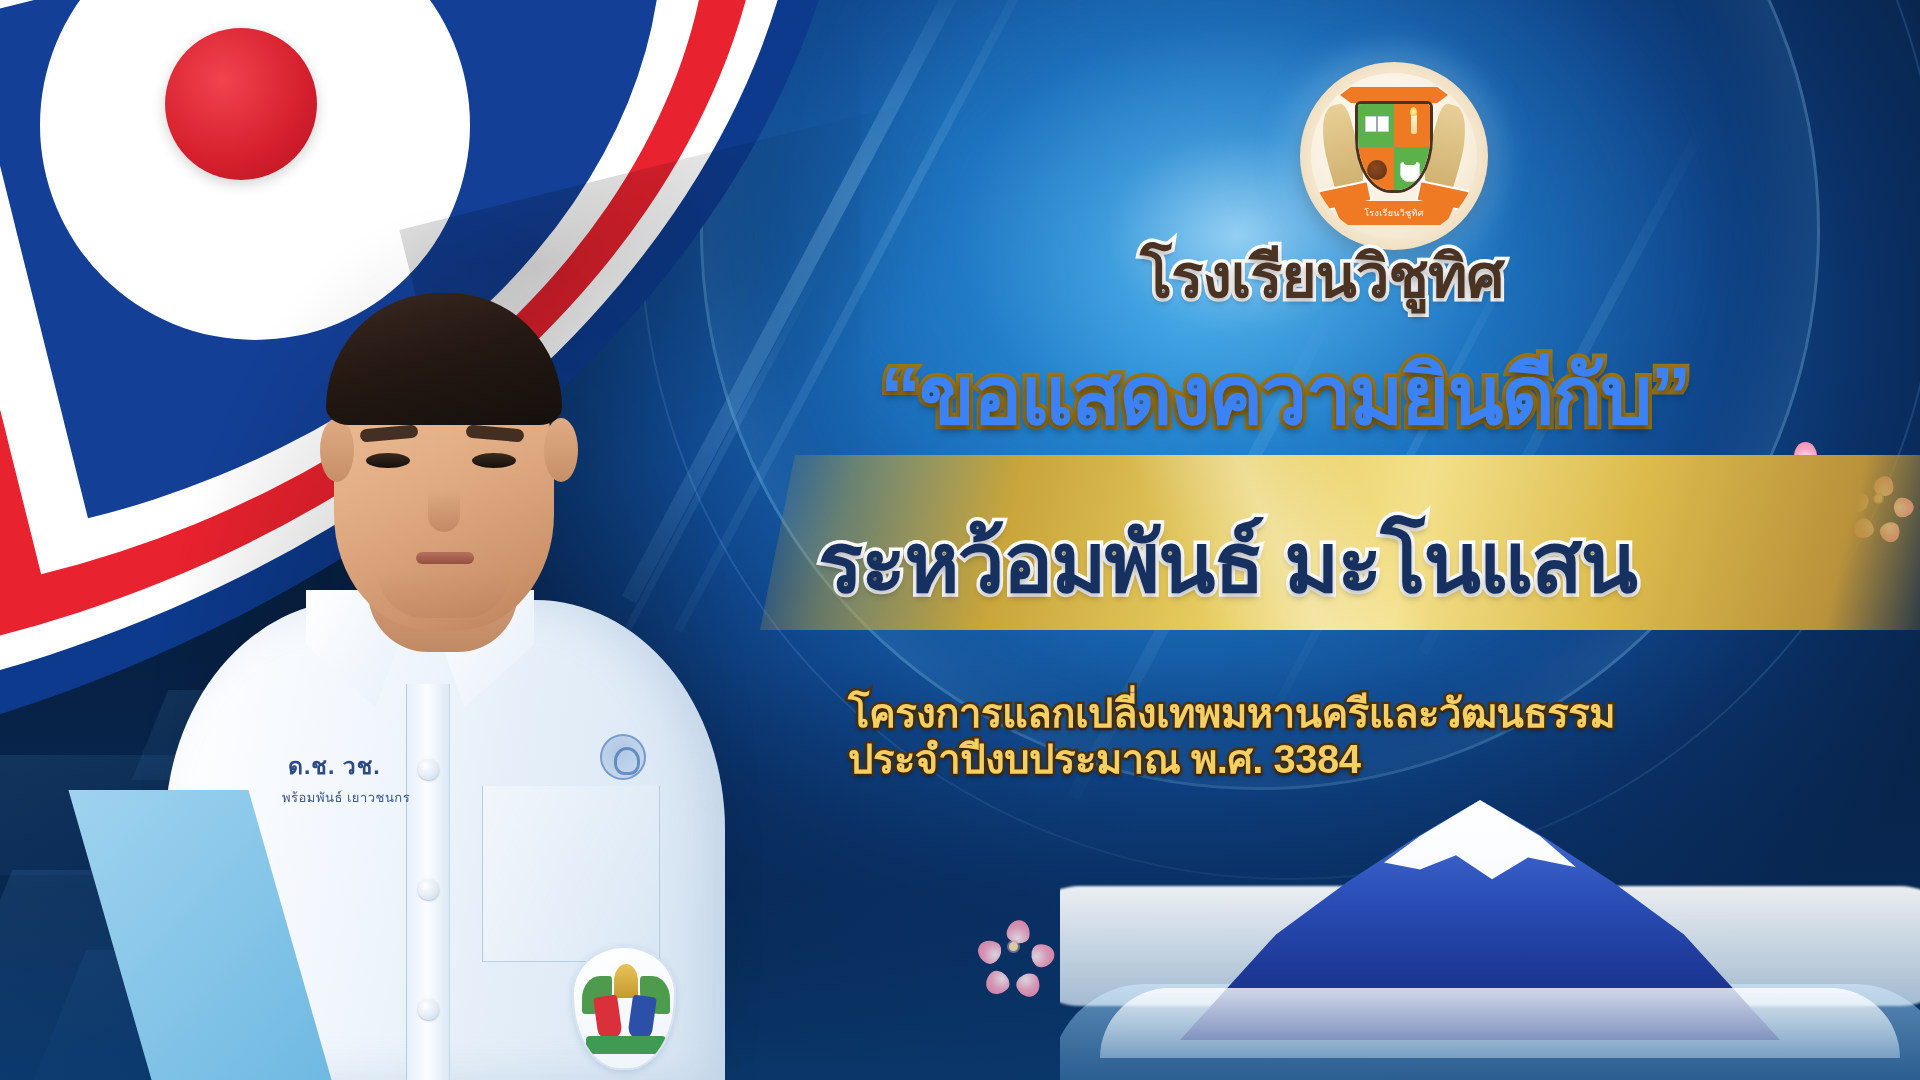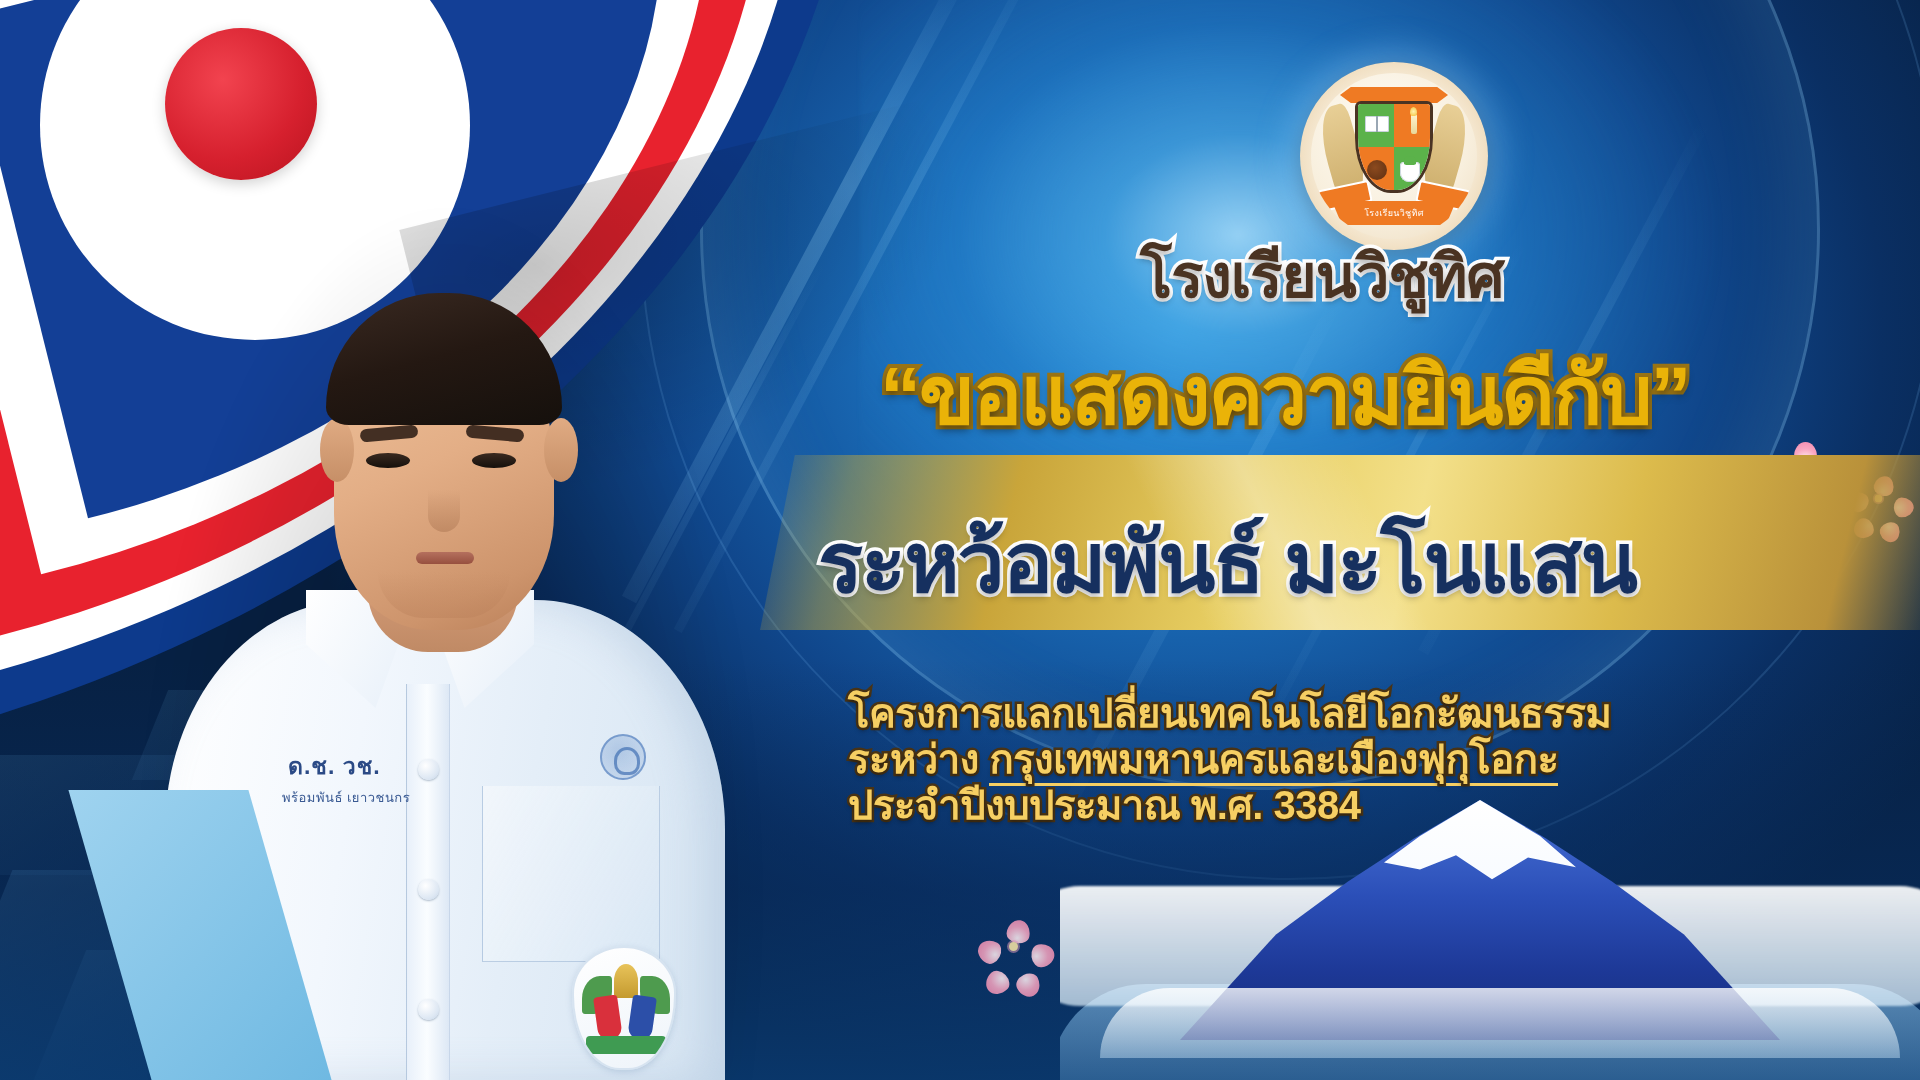--- a/index.html
+++ b/index.html
@@ -301,21 +301,21 @@
     position:absolute; left:1140px; top:228px;
     font-size:60px; font-weight:bold; color:#4a3322;
     letter-spacing:-1px; white-space:nowrap;
     -webkit-text-stroke:7px #ffffff;
     paint-order:stroke fill;
     text-shadow:0 4px 6px rgba(0,0,0,.30);
   }
   .headline {
     position:absolute; left:880px; top:330px;
     font-size:82px; font-weight:bold;
-    color:#eab308; letter-spacing:-2px; white-space:nowrap;
+    color:#3b82f6; letter-spacing:-2px; white-space:nowrap;
     -webkit-text-stroke:8px #9a7415;
     paint-order:stroke fill;
     text-shadow:0 5px 9px rgba(0,0,0,.42);
   }
 
   .name-band {
     position:absolute; left:760px; top:455px; width:1160px; height:175px;
     background:
       linear-gradient(104deg,
         rgba(180,150,40,0) 0%,
@@ -529,18 +529,17 @@
     </div>
   </div>
 
   <div class="school-name">โรงเรียนวิชูทิศ</div>
   <div class="headline">“ขอแสดงความยินดีกับ”</div>
 
   <div class="name-band"></div>
   <div class="person-name">ระหว้อมพันธ์ มะโนแสน</div>
 
   <div class="body-block">
-    <div class="body-line">โครงการแลกเปลี่ยนเทคโนโลยีโอกะัฒนธรรม</div>
-    <div class="body-line"><span>ระหว่าง </span><span class="u">กรุงเทพมหานครและเมืองฟุกุโอกะ</span></div>
+    <div class="body-line">โครงการแลกเปลี่งเทพมหานครีและวัฒนธรรม</div>
     <div class="body-line">ประจำปีงบประมาณ พ.ศ. 3384</div>
   </div>
 
 </div>
 
 </body></html>

